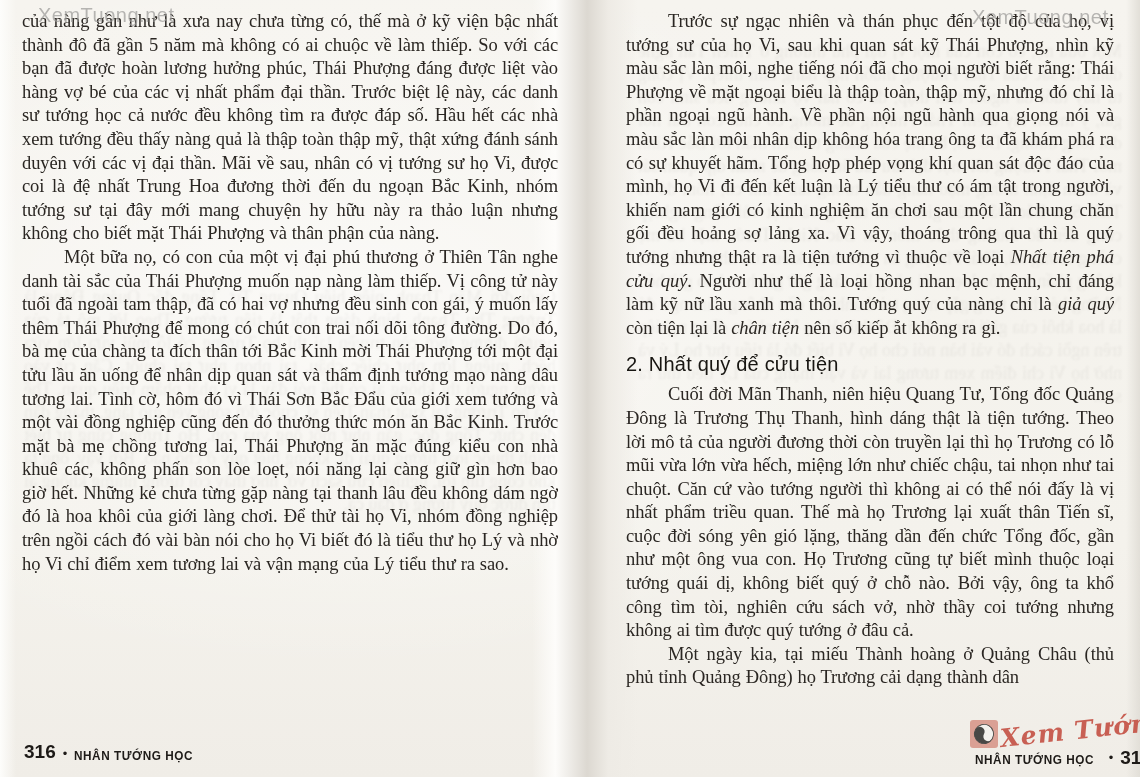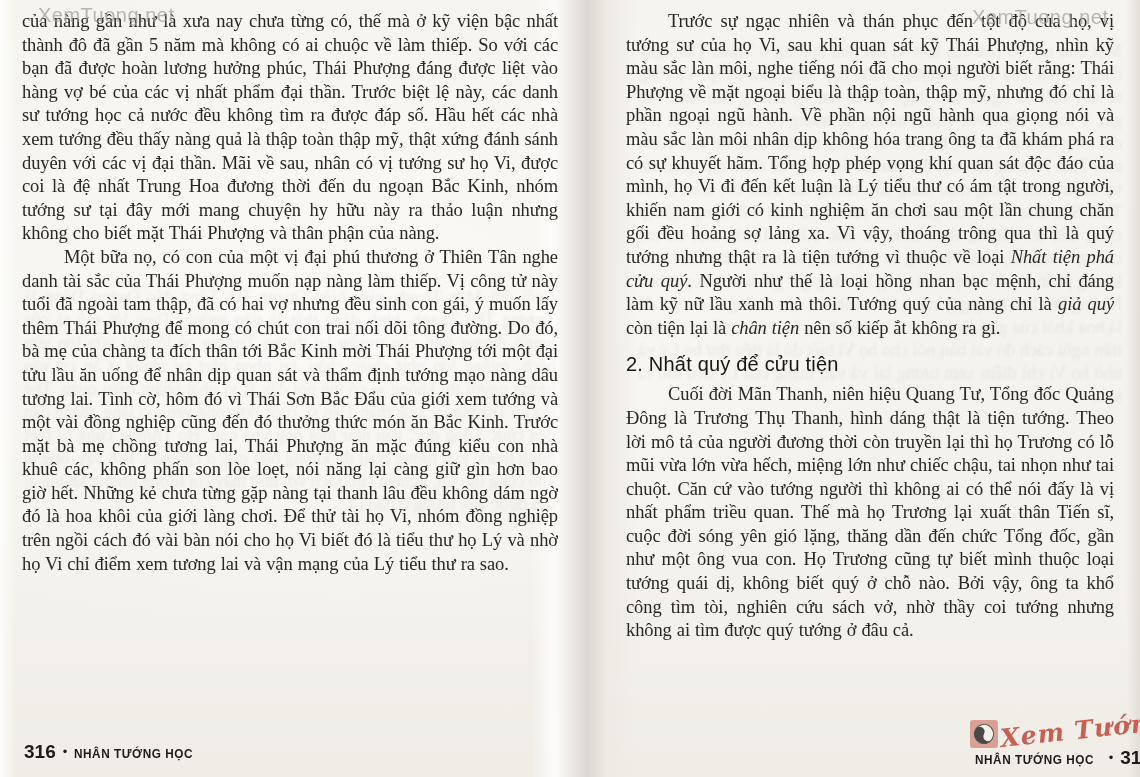--- a/index.html
+++ b/index.html
@@ -51,21 +51,21 @@
   .ghost.gr { left:638px; top:40px;  width:484px; height:650px; }
 
   .footer {
     position:absolute; display:flex; align-items:baseline; gap:7px;
     font-family:"Liberation Sans", sans-serif; color:#1d1a17; z-index:3;
   }
   .footer .num   { font-weight:bold; font-size:19px; }
   .footer .dot   { font-size:13px; position:relative; top:-2px; }
   .footer .title { font-weight:bold; font-size:12.5px; letter-spacing:0.6px;
                    transform:scaleX(0.94); transform-origin:left; white-space:nowrap; }
-  .footer.fl { left:24px; top:741px; }
+  .footer.fl { left:24px; top:741px;align-items:flex-end; }
   .footer.fr { left:975px; top:747px; }
 
   .wm-gray {
     position:absolute; font-family:"Liberation Sans", sans-serif;
     font-size:20px; color:#9d9c9a; opacity:0.72; letter-spacing:0.5px; z-index:2;
   }
   .wm-tl { left:38px;  top:4px; }
   .wm-tr { left:972px; top:6px; }
 
   .wm-br {
@@ -98,20 +98,21 @@
 
   <div class="page left">
     <p class="body">của nàng gần như là xưa nay chưa từng có, thế mà ở kỹ viện bậc nhất thành đô đã gần 5 năm mà không có ai chuộc về làm thiếp. So với các bạn đã được hoàn lương hưởng phúc, Thái Phượng đáng được liệt vào hàng vợ bé của các vị nhất phẩm đại thần. Trước biệt lệ này, các danh sư tướng học cả nước đều không tìm ra được đáp số. Hầu hết các nhà xem tướng đều thấy nàng quả là thập toàn thập mỹ, thật xứng đánh sánh duyên với các vị đại thần. Mãi về sau, nhân có vị tướng sư họ Vi, được coi là đệ nhất Trung Hoa đương thời đến du ngoạn Bắc Kinh, nhóm tướng sư tại đây mới mang chuyện hy hữu này ra thảo luận nhưng không cho biết mặt Thái Phượng và thân phận của nàng.</p>
     <p class="body indent">Một bữa nọ, có con của một vị đại phú thương ở Thiên Tân nghe danh tài sắc của Thái Phượng muốn nạp nàng làm thiếp. Vị công tử này tuổi đã ngoài tam thập, đã có hai vợ nhưng đều sinh con gái, ý muốn lấy thêm Thái Phượng để mong có chút con trai nối dõi tông đường. Do đó, bà mẹ của chàng ta đích thân tới Bắc Kinh mời Thái Phượng tới một đại tửu lầu ăn uống để nhân dịp quan sát và thẩm định tướng mạo nàng dâu tương lai. Tình cờ, hôm đó vì Thái Sơn Bắc Đẩu của giới xem tướng và một vài đồng nghiệp cũng đến đó thưởng thức món ăn Bắc Kinh. Trước mặt bà mẹ chồng tương lai, Thái Phượng ăn mặc đúng kiểu con nhà khuê các, không phấn son lòe loẹt, nói năng lại càng giữ gìn hơn bao giờ hết. Những kẻ chưa từng gặp nàng tại thanh lâu đều không dám ngờ đó là hoa khôi của giới làng chơi. Để thử tài họ Vi, nhóm đồng nghiệp trên ngồi cách đó vài bàn nói cho họ Vi biết đó là tiểu thư họ Lý và nhờ họ Vi chỉ điểm xem tương lai và vận mạng của Lý tiểu thư ra sao.</p>
   </div>
 
   <div class="page right">
     <p class="body indent"><span>Trước sự ngạc nhiên và thán phục đến tột độ của họ, vị tướng sư của họ Vi, sau khi quan sát kỹ Thái Phượng, nhìn kỹ màu sắc làn môi, nghe tiếng nói đã cho mọi người biết rằng: Thái Phượng về mặt ngoại biểu là thập toàn, thập mỹ, nhưng đó chỉ là phần ngoại ngũ hành. Về phần nội ngũ hành qua giọng nói và màu sắc làn môi nhân dịp không hóa trang ông ta đã khám phá ra có sự khuyết hãm. Tổng hợp phép vọng khí quan sát độc đáo của mình, họ Vi đi đến kết luận là Lý tiểu thư có ám tật trong người, khiến nam giới có kinh nghiệm ăn chơi sau một lần chung chăn gối đều hoảng sợ lảng xa. Vì vậy, thoáng trông qua thì là quý tướng nhưng thật ra là tiện tướng vì thuộc về loại </span><span class="it">Nhất tiện phá cửu quý</span><span>. Người như thế là loại hồng nhan bạc mệnh, chỉ đáng làm kỹ nữ lầu xanh mà thôi. Tướng quý của nàng chỉ là </span><span class="it">giả quý</span><span> còn tiện lại là </span><span class="it">chân tiện</span><span> nên số kiếp ắt không ra gì.</span></p>
     <h2 class="sec">2. Nhất quý để cửu tiện</h2>
     <p class="body indent">Cuối đời Mãn Thanh, niên hiệu Quang Tư, Tổng đốc Quảng Đông là Trương Thụ Thanh, hình dáng thật là tiện tướng. Theo lời mô tả của người đương thời còn truyền lại thì họ Trương có lỗ mũi vừa lớn vừa hếch, miệng lớn như chiếc chậu, tai nhọn như tai chuột. Căn cứ vào tướng người thì không ai có thể nói đấy là vị nhất phẩm triều quan. Thế mà họ Trương lại xuất thân Tiến sĩ, cuộc đời sóng yên gió lặng, thăng dần đến chức Tổng đốc, gần như một ông vua con. Họ Trương cũng tự biết mình thuộc loại tướng quái dị, không biết quý ở chỗ nào. Bởi vậy, ông ta khổ công tìm tòi, nghiên cứu sách vở, nhờ thầy coi tướng nhưng không ai tìm được quý tướng ở đâu cả.</p>
+    <p class="body indent">Một ngày kia, tại miếu Thành hoàng ở Quảng Châu (thủ phủ tỉnh Quảng Đông) họ Trương cải dạng thành dân</p>
   </div>
 
   <div class="footer fl">
     <span class="num">316</span>
     <span class="dot">•</span>
     <span class="title">NHÂN TƯỚNG HỌC</span>
   </div>
   <div class="footer fr">
     <span class="title">NHÂN TƯỚNG HỌC</span>
     <span class="dot">•</span>

